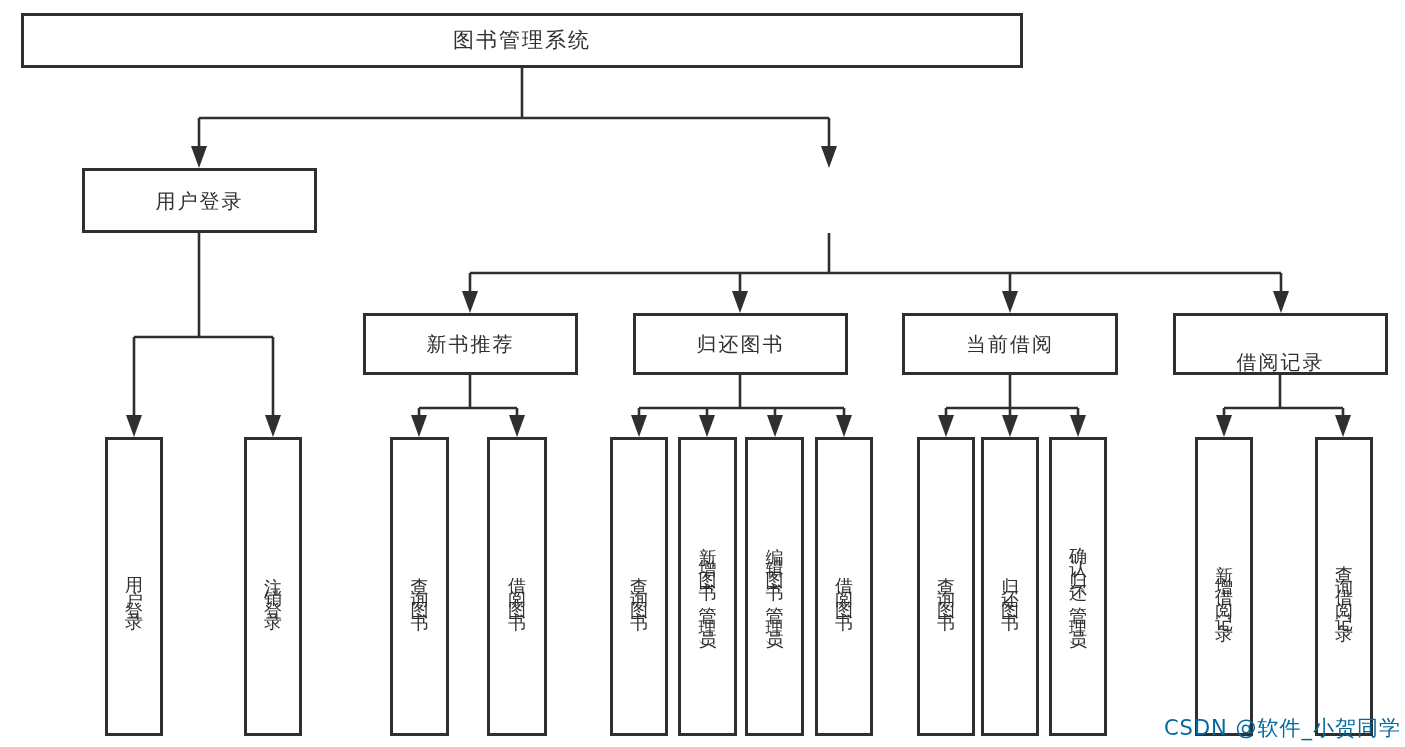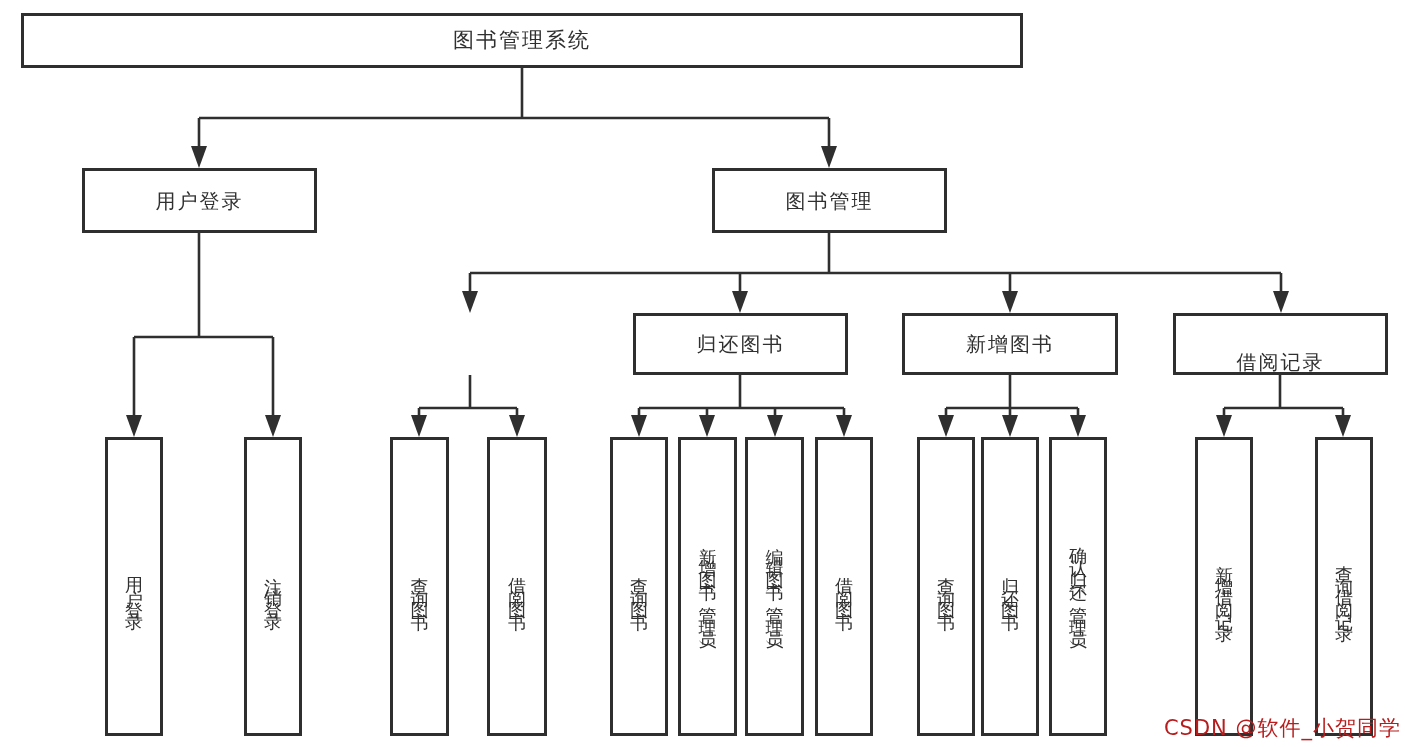--- a/index.html
+++ b/index.html
@@ -41,21 +41,21 @@
     letter-spacing: 12px;
     line-height: 1;
     white-space: nowrap;
   }
   .watermark {
     position: absolute;
     top: 714px;
     right: 4px;
     font-size: 21px;
     letter-spacing: 1px;
-    color: #b91c1c;
+    color: #0369a1;
     white-space: nowrap;
   }
 </style>
 </head>
 <body>
 
 <div class="canvas">
 
   <svg class="connectors" viewBox="0 0 1405 747" xmlns="http://www.w3.org/2000/svg">
     <g stroke="#2f2f2f" stroke-width="2.6" fill="none">
@@ -104,29 +104,29 @@
     </g>
   </svg>
 
   <div class="node root" style="left:21px; top:13px; width:1002px; height:55px;">
     <span class="lbl">图书管理系统</span>
   </div>
 
   <div class="node" style="left:82px; top:168px; width:235px; height:65px;">
     <span class="lbl">用户登录</span>
   </div>
-  <div class="node" style="left:712px; top:168px; width:235px; height:65px;">
-    <span class="lbl">图书管理</span>
+
+  <div class="node" style="left:363px; top:313px; width:215px; height:62px;">
+    <span class="lbl">新书推荐</span>
   </div>
-
   <div class="node" style="left:633px; top:313px; width:215px; height:62px;">
     <span class="lbl">归还图书</span>
   </div>
   <div class="node" style="left:902px; top:313px; width:216px; height:62px;">
-    <span class="lbl">新增图书</span>
+    <span class="lbl">当前借阅</span>
   </div>
   <div class="node" style="left:1173px; top:313px; width:215px; height:62px;align-items:flex-end;">
     <span class="lbl">借阅记录</span>
   </div>
 
   <div class="node leaf" style="left:105px; top:437px; width:58px; height:299px;">
     <span class="lbl">用户登录</span>
   </div>
   <div class="node leaf" style="left:244px; top:437px; width:58px; height:299px;">
     <span class="lbl">注销登录</span>

